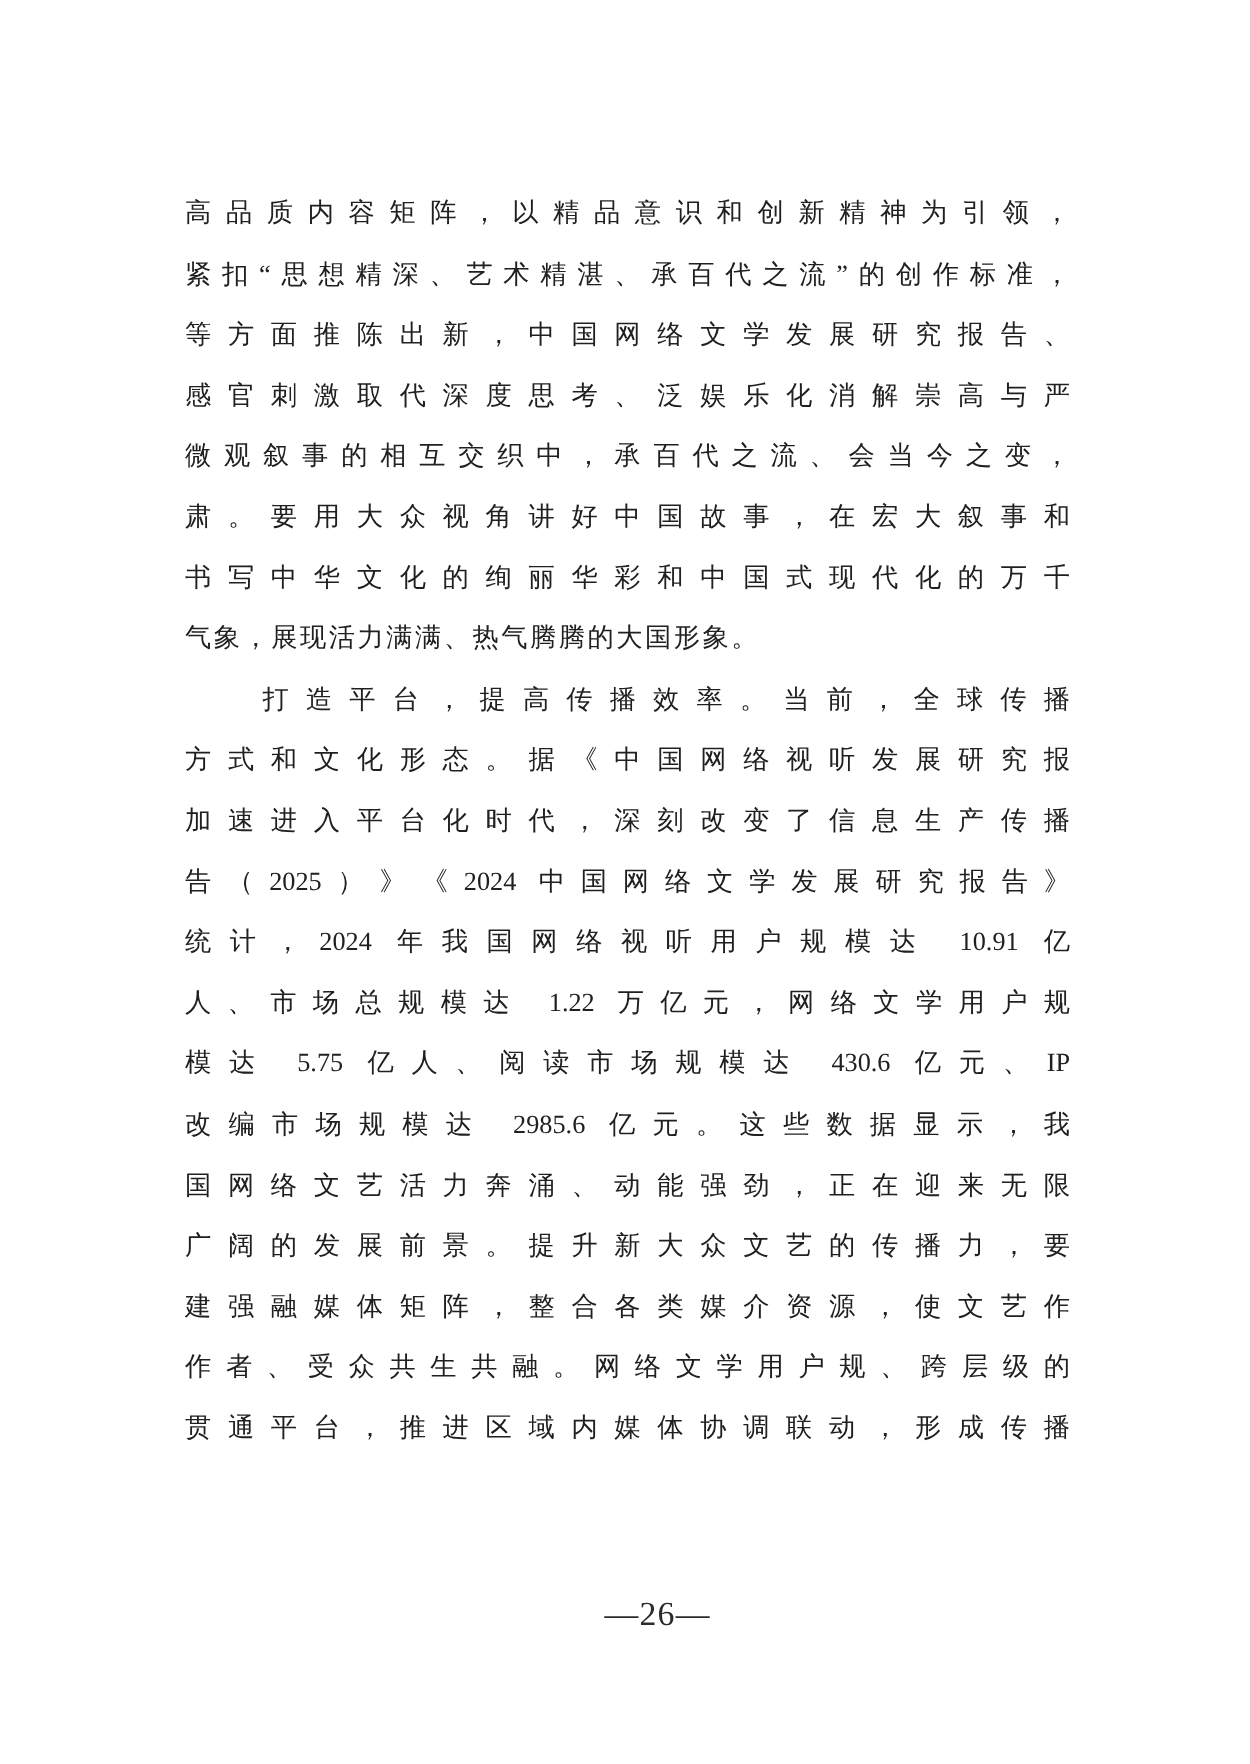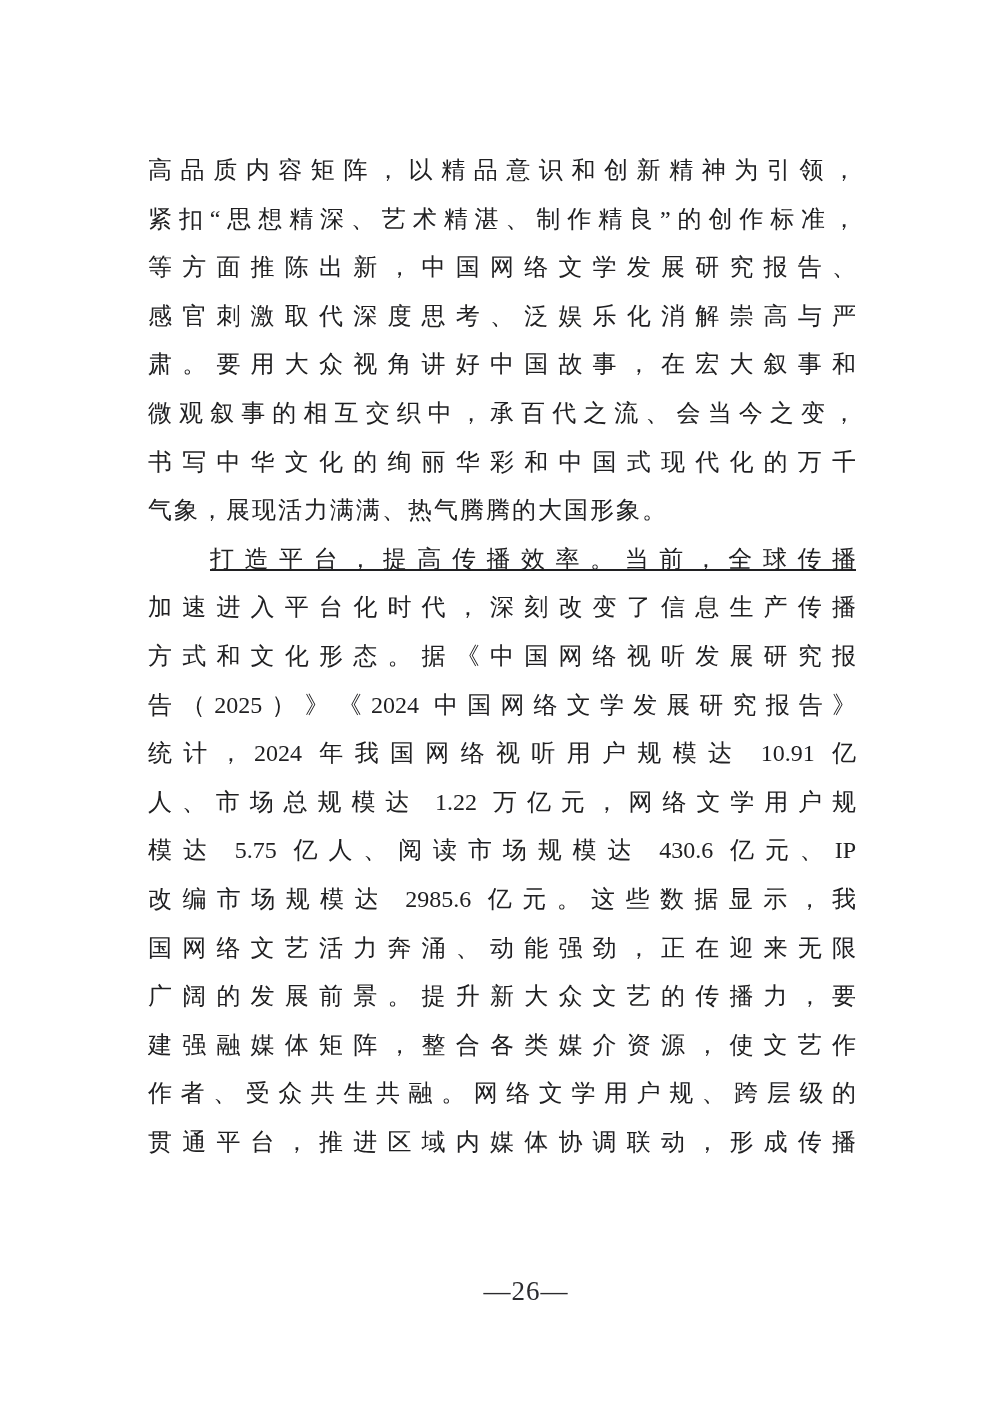--- a/index.html
+++ b/index.html
@@ -18,36 +18,35 @@
   .text-block {
     position: absolute;
     left: 148px;
     top: 146px;
     width: 708px;
   }
   .line {
     width: 708px;
     height: 48.6px;
     line-height: 48.6px;
-    font-size: 24px;
+    font-size: 21px;
     color: #202022;
     text-align: justify;
     text-align-last: justify;
     overflow: hidden;
     white-space: nowrap;
     font-weight: 400;
   }
   .line.no-justify {
     text-align: center;
     text-align-last: left;
     letter-spacing: 2px;
   }
   .line.indent {
     text-indent: 62px;
-    text-decoration: underline;
   }
   .footer {
     position: absolute;
     left: 14px;
     top: 1276px;
     width: 100%;
     text-align: center;
     margin-left: 12px;
   }
   .page-number {
@@ -57,30 +56,30 @@
     font-family: "Liberation Serif", "DejaVu Serif", serif;
   }
 </style>
 </head>
 <body>
 
 <div class="page">
   <div class="text-block">
 
   <div class="line">高品质内容矩阵，以精品意识和创新精神为引领，</div>
-      <div class="line">紧扣“思想精深、艺术精湛、制作精良”的创作标准，</div>
+      <div class="line">紧扣“思想精深、艺术精湛、承百代之流”的创作标准，</div>
       <div class="line">等方面推陈出新，中国网络文学发展研究报告、</div>
       <div class="line">感官刺激取代深度思考、泛娱乐化消解崇高与严</div>
+      <div class="line">微观叙事的相互交织中，承百代之流、会当今之变，</div>
       <div class="line">肃。要用大众视角讲好中国故事，在宏大叙事和</div>
-      <div class="line">微观叙事的相互交织中，承百代之流、会当今之变，</div>
       <div class="line">书写中华文化的绚丽华彩和中国式现代化的万千</div>
       <div class="line no-justify">气象，展现活力满满、热气腾腾的大国形象。</div>
       <div class="line indent">打造平台，提高传播效率。当前，全球传播</div>
+      <div class="line">方式和文化形态。据《中国网络视听发展研究报</div>
       <div class="line">加速进入平台化时代，深刻改变了信息生产传播</div>
-      <div class="line">方式和文化形态。据《中国网络视听发展研究报</div>
       <div class="line">告（2025）》《2024 中国网络文学发展研究报告》</div>
       <div class="line">统计，2024 年我国网络视听用户规模达 10.91 亿</div>
       <div class="line">人、市场总规模达 1.22 万亿元，网络文学用户规</div>
       <div class="line">模达 5.75 亿人、阅读市场规模达 430.6 亿元、IP</div>
       <div class="line">改编市场规模达 2985.6 亿元。这些数据显示，我</div>
       <div class="line">国网络文艺活力奔涌、动能强劲，正在迎来无限</div>
       <div class="line">广阔的发展前景。提升新大众文艺的传播力，要</div>
       <div class="line">建强融媒体矩阵，整合各类媒介资源，使文艺作</div>
       <div class="line">作者、受众共生共融。网络文学用户规、跨层级的</div>
       <div class="line">贯通平台，推进区域内媒体协调联动，形成传播</div>

